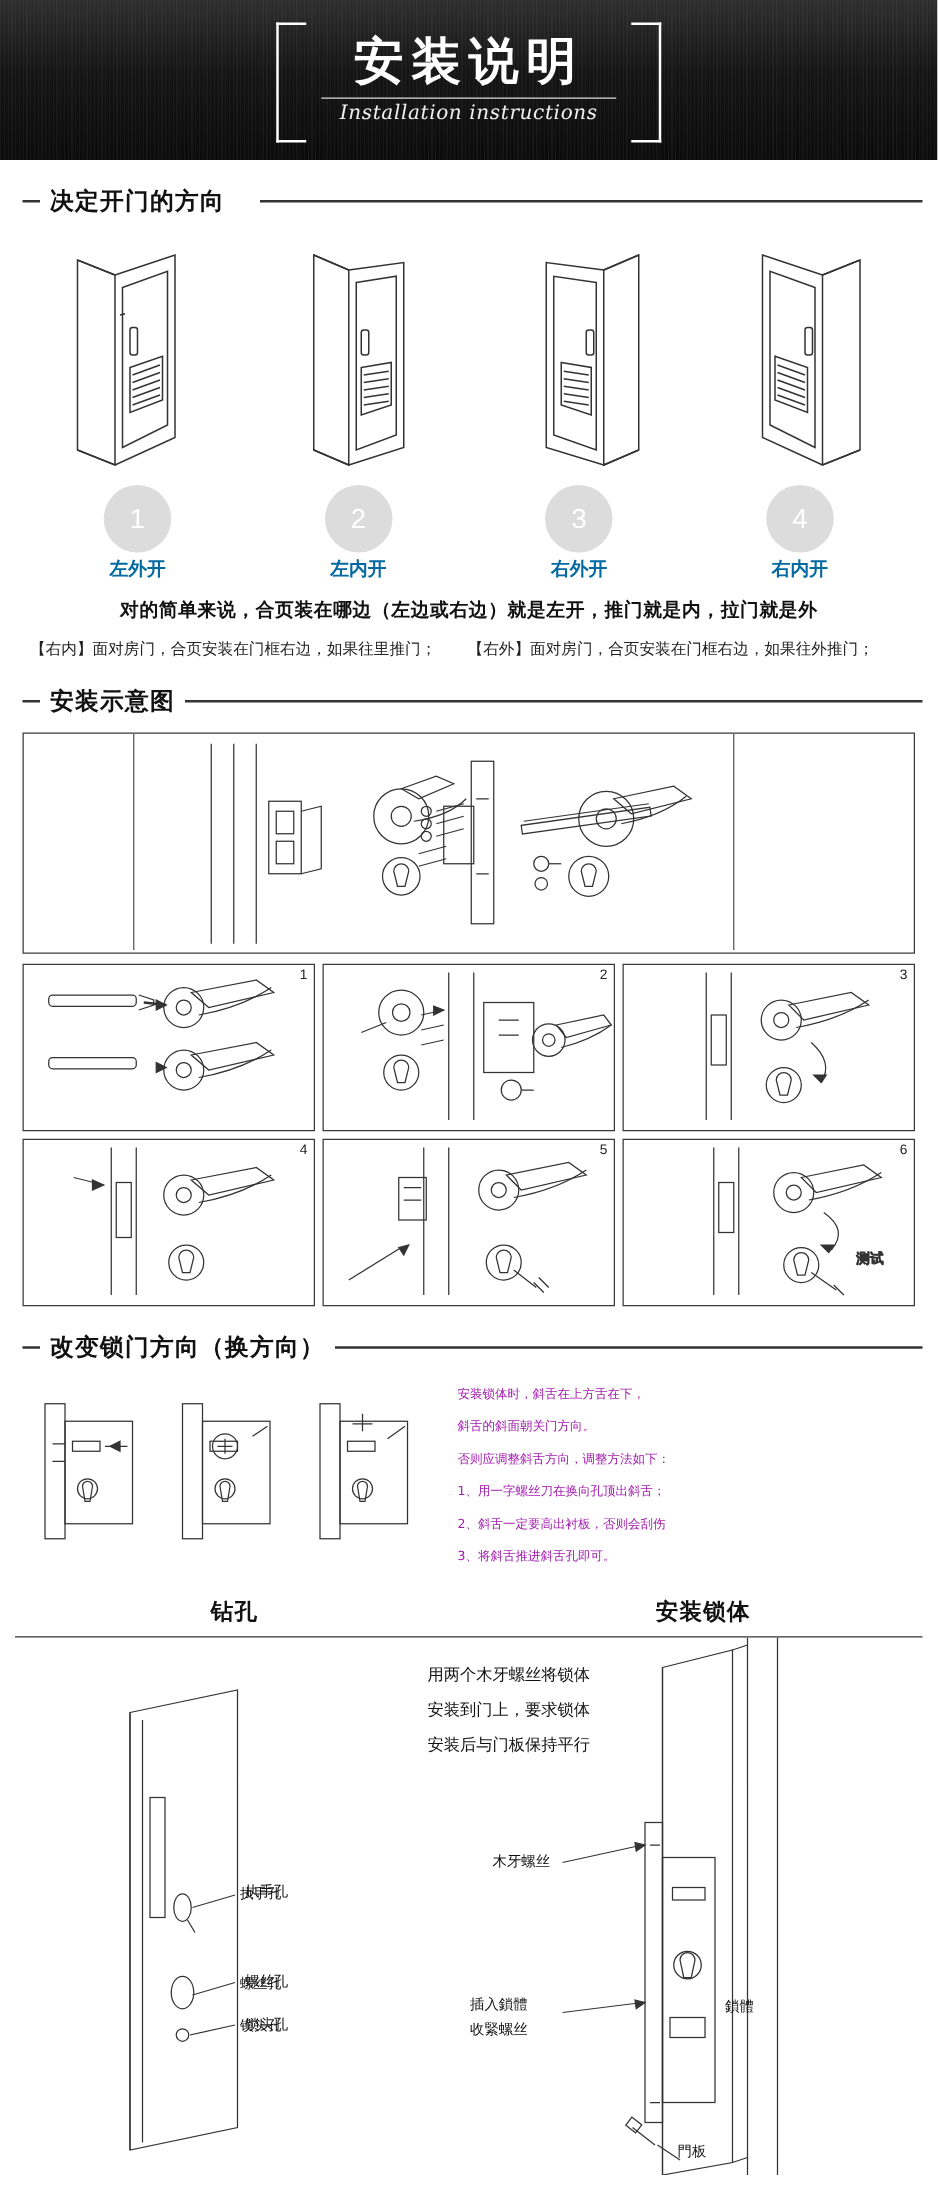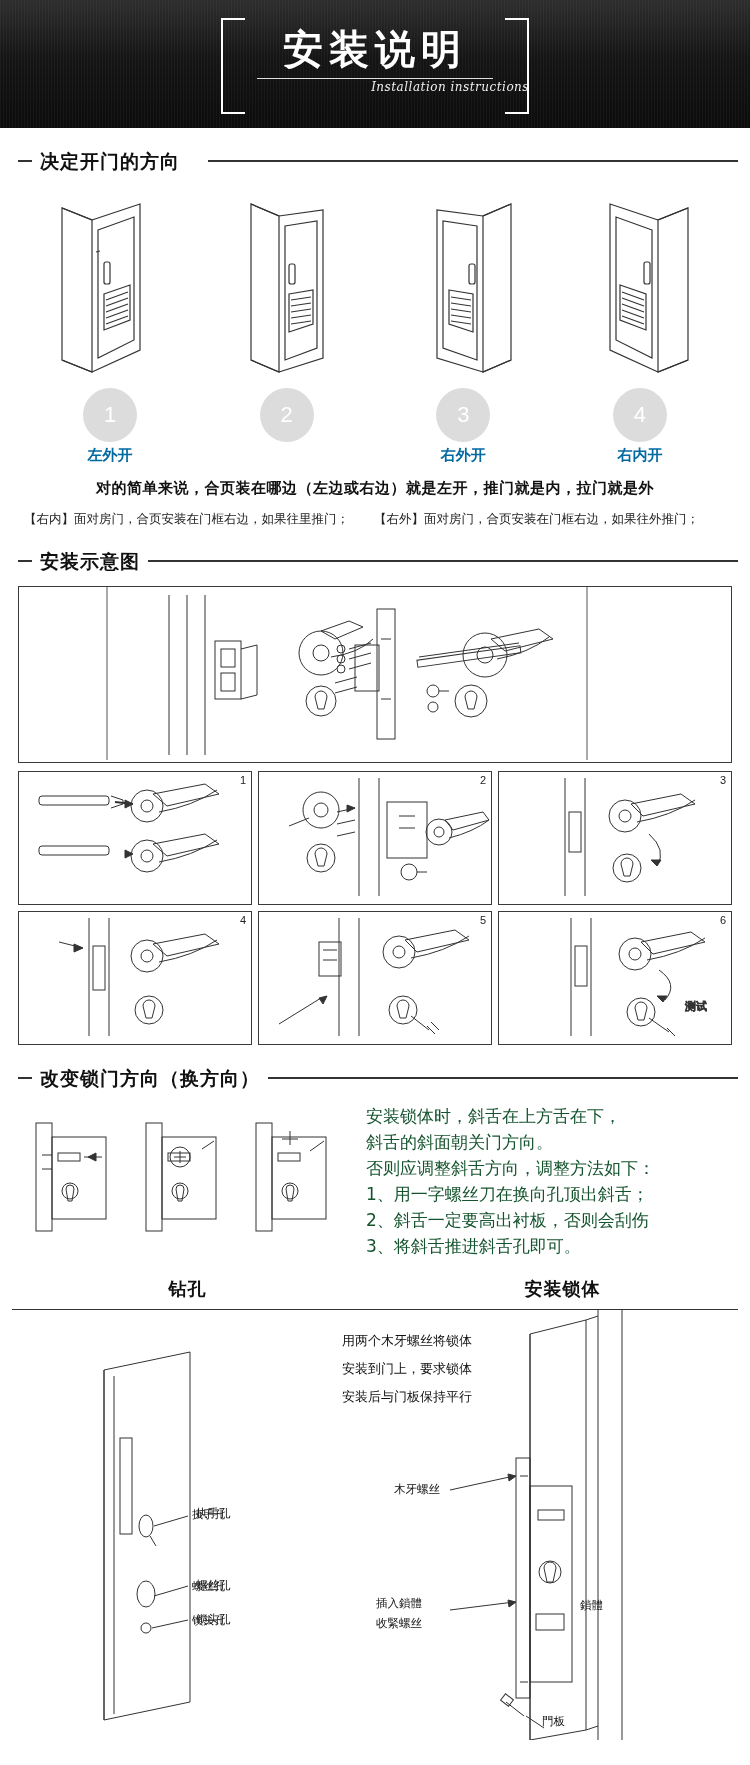--- a/index.html
+++ b/index.html
@@ -26,22 +26,22 @@
     content:"";position:absolute;width:22px;height:92px;border:2px solid #fff;
   }
   .header-frame:before{left:0;border-right:none;}
   .header-frame:after{right:0;border-left:none;}
   .header-title{
     position:absolute;left:0;top:0;width:308px;text-align:center;
     color:#ffffff;font-size:40px;letter-spacing:6px;line-height:62px;
     font-family:"DejaVu Sans", sans-serif;font-weight:bold;
   }
   .header-sub{
-    position:absolute;left:0;top:62px;width:308px;text-align:right;
-    color:#efefef;font-size:12px;font-family:"DejaVu Serif", serif;font-style:italic;
+    position:absolute;left:0;top:62px;width:308px;text-align:center;
+    color:#efefef;font-size:16px;font-family:"DejaVu Serif", serif;font-style:italic;
     letter-spacing:.5px;
   }
   .header-sub-rule{
     position:absolute;left:36px;top:60px;width:236px;height:1px;background:#dedede;
   }
 
   
   .sec-head{
     position:relative;margin:0;padding:0 0 0 22px;
     font-size:19px;font-weight:bold;color:#111;letter-spacing:1px;
@@ -94,21 +94,21 @@
   .cellnum{
     position:absolute;right:5px;top:2px;font-size:11px;color:#222;
     font-family:"Liberation Sans", sans-serif;
   }
 
   
   .sec3{padding:18px 0 0 0;}
   .sec3-body{display:flex;padding:10px 22px 0 22px;gap:14px;}
   .locks{width:330px;display:flex;gap:10px;align-items:flex-start;padding-top:14px;}
   .lock-fig{width:100px;height:120px;position:relative;}
-  .sec3-text{flex:1;font-size:17px;line-height:26px;color:#14532d;}
+  .sec3-text{flex:1;font-size:10px;line-height:26px;color:#a21caf;}
   .sec3-text p{margin:0;}
   .indent{padding-left:26px;}
 
   
   .sec4{padding:18px 0 28px 0;}
   .sec4-heads{display:flex;}
   .sec4-heads > div{
     flex:1;text-align:center;font-size:18px;font-weight:bold;color:#111;letter-spacing:1px;
   }
   .hline{height:1px;background:#333;margin:8px 12px 0 12px;}
@@ -172,20 +172,21 @@
               <path d="M62 26 L106 20 L106 168 L62 182"></path>
               <path d="M68 36 L100 31 L100 158 L68 170 Z"></path>
               <rect x="72" y="74" width="6" height="20" rx="2"></rect>
               <path d="M72 104 L96 100 L96 134 L72 142 Z"></path>
               <path d="M74 110 L94 107 M74 116 L94 113 M74 122 L94 119 M74 128 L94 125 M74 134 L94 131"></path>
               <path d="M34 14 L62 26 M34 170 L62 182"></path>
             </g>
           </svg>
         </div>
         <div class="badge">2</div>
+        <div class="badge-label">左内开</div>
       </div>
 
       <div class="door-cell">
         <div class="door-art">
           <svg width="140" height="190" viewBox="0 0 140 190">
             <g fill="none" stroke="#333" stroke-width="1.2">
               <path d="M118 14 L118 170 L90 182 L90 26 Z"></path>
               <path d="M90 26 L44 20 L44 168 L90 182"></path>
               <path d="M84 36 L50 31 L50 158 L84 170 Z"></path>
               <rect x="76" y="74" width="6" height="20" rx="2"></rect>

